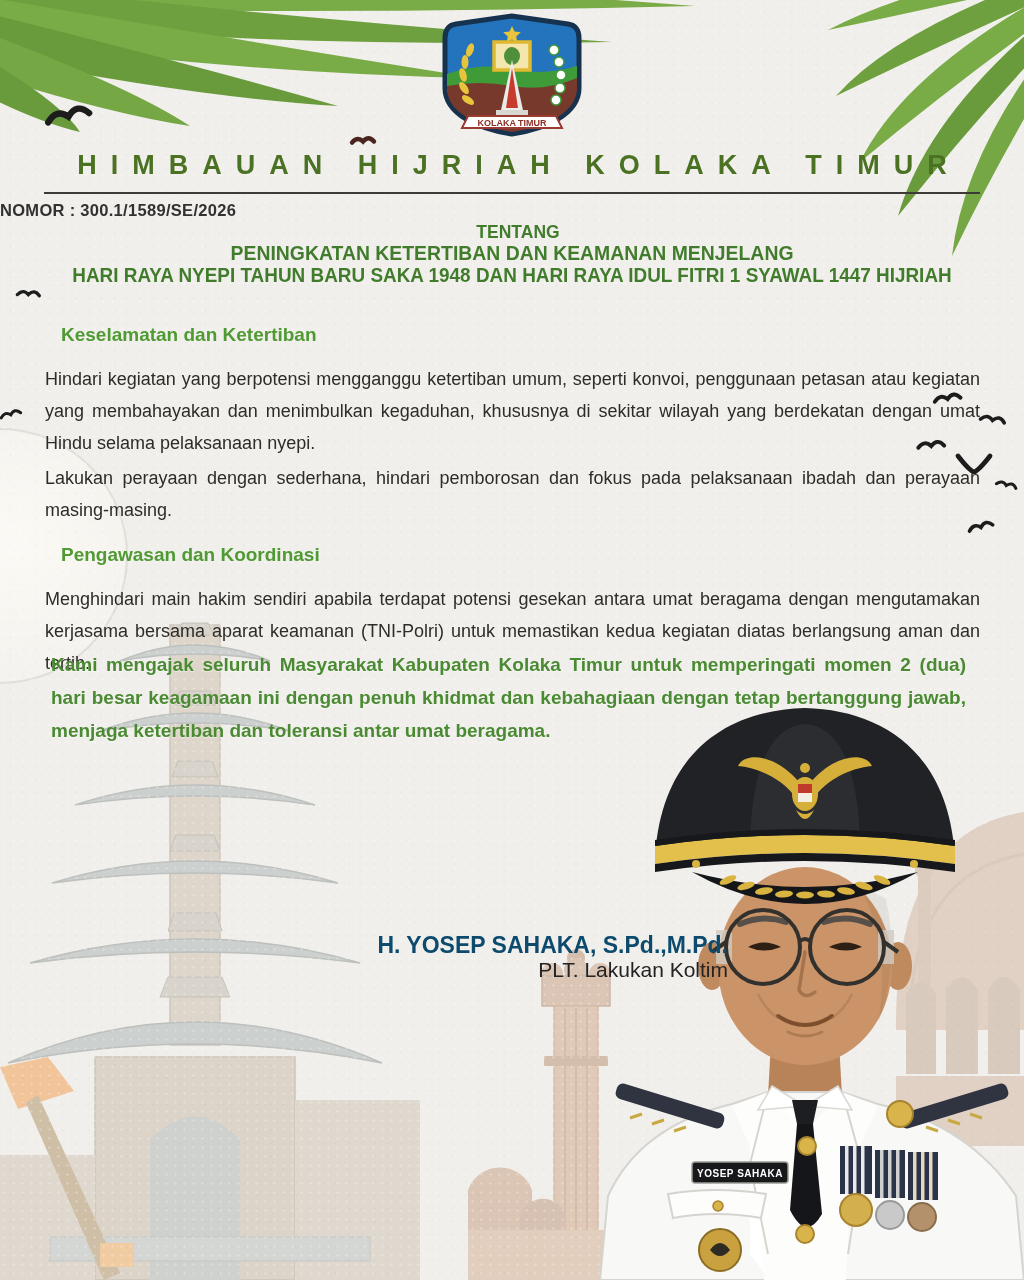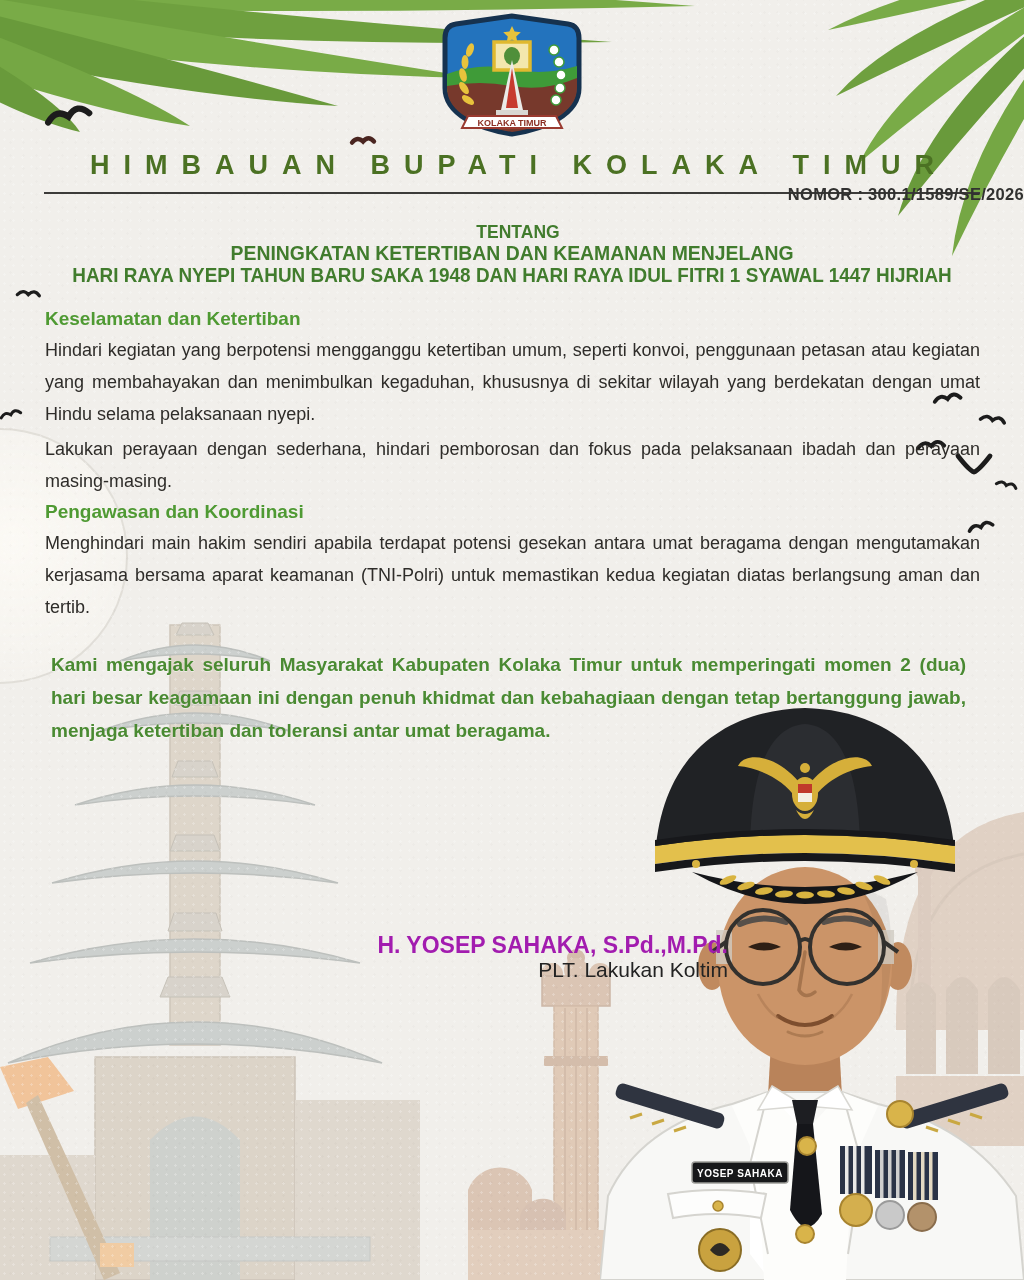--- a/index.html
+++ b/index.html
@@ -18,36 +18,36 @@
   .pagoda{position:absolute;left:0;top:595px;z-index:0;}
   .minaret{position:absolute;left:468px;top:938px;z-index:1;}
   .portrait{position:absolute;left:600px;top:694px;z-index:2;}
   .leaves-tl{position:absolute;left:0;top:0;z-index:3;}
   .leaves-tr{position:absolute;right:0;top:0;z-index:3;}
   .birds{position:absolute;inset:0;z-index:3;pointer-events:none;}
   .logo{position:absolute;left:50%;top:12px;transform:translateX(-50%);z-index:5;}
   .title{position:absolute;top:150px;left:0;right:0;text-align:center;z-index:5;
     font-size:27px;font-weight:bold;letter-spacing:14px;text-indent:14px;color:#4b7123;}
   .title-rule{position:absolute;top:192px;left:44px;right:44px;border-top:2.4px solid #3c3b39;z-index:5;}
-  .nomor{position:absolute;top:185px;left:0;right:0;text-align:right;z-index:5;
+  .nomor{position:absolute;top:201px;left:0;right:0;text-align:left;z-index:5;
     font-size:16.5px;font-weight:600;letter-spacing:.3px;color:#313130;}
   .tentang{position:absolute;top:222px;left:0;right:0;text-align:center;z-index:5;
     font-size:17.5px;font-weight:bold;color:#417c2d;padding-left:12px;}
   .subject1{position:absolute;top:242px;left:0;right:0;text-align:center;z-index:5;
     font-size:20px;font-weight:bold;color:#417c2d;transform:scaleX(.97);}
   .subject2{position:absolute;top:264px;left:0;right:0;text-align:center;z-index:5;
     font-size:19.5px;font-weight:bold;color:#417c2d;transform:scaleX(.97);}
   .content{position:absolute;top:306px;left:45px;right:44px;z-index:5;}
-  .sec-h{font-size:19px;line-height:25px;font-weight:bold;color:#4f9a33;margin:0;}
+  .sec-h{font-size:19px;line-height:25px;font-weight:bold;color:#4f9a33;margin:16px;}
   .sec-p{font-size:18px;line-height:32px;margin:3px 0 2px;text-align:justify;color:#2e2c29;}
   .closing{position:absolute;top:648px;left:51px;right:58px;z-index:5;
     font-size:19px;font-weight:bold;line-height:33px;text-align:justify;color:#4a8a32;
     text-shadow:0 1px 0 rgba(255,255,255,.45);}
   .signature{position:absolute;top:932px;right:296px;text-align:right;z-index:6;}
-  .sig-name{font-size:23px;font-weight:bold;color:#a21caf;line-height:26px;}
+  .sig-name{font-size:23px;font-weight:bold;color:#0c4a6e;line-height:26px;}
   .sig-pos{font-size:21px;color:#232323;line-height:24px;}
 </style>
 </head>
 <body>
 
 <div class="poster">
 
   <div class="moon"></div>
 
   <svg class="pagoda" width="420" height="685" viewBox="0 0 420 685">
@@ -308,21 +308,21 @@
       <circle cx="124" cy="88" r="5"></circle>
       <circle cx="128" cy="76" r="5"></circle>
       <circle cx="129" cy="63" r="5"></circle>
       <circle cx="127" cy="50" r="5"></circle>
       <circle cx="122" cy="38" r="5"></circle>
     </g>
     <path d="M36,104 L124,104 L130,116 L30,116 Z" fill="#ffffff" stroke="#9a3a30" stroke-width="2"></path>
     <text x="80" y="113.5" text-anchor="middle" font-family="Liberation Sans, sans-serif" font-size="9" font-weight="bold" fill="#8c2f24">KOLAKA TIMUR</text>
   </svg>
 
-  <div class="title">HIMBAUAN BUPATI KOLAKA TIMUR</div>
+  <div class="title">HIMBAUAN HIJRIAH KOLAKA TIMUR</div>
   <div class="title-rule"></div>
   <div class="nomor">NOMOR : 300.1/1589/SE/2026</div>
   <div class="tentang">TENTANG</div>
   <div class="subject1">PENINGKATAN KETERTIBAN DAN KEAMANAN MENJELANG</div>
   <div class="subject2">HARI RAYA NYEPI TAHUN BARU SAKA 1948 DAN HARI RAYA IDUL FITRI 1 SYAWAL 1447 HIJRIAH</div>
 
   <div class="content">
     <h3 class="sec-h">Keselamatan dan Ketertiban</h3>
     <p class="sec-p">Hindari kegiatan yang berpotensi mengganggu ketertiban umum, seperti konvoi, penggunaan petasan atau kegiatan yang membahayakan dan menimbulkan kegaduhan, khususnya di sekitar wilayah yang berdekatan dengan umat Hindu selama pelaksanaan nyepi.</p>
     <p class="sec-p">Lakukan perayaan dengan sederhana, hindari pemborosan dan fokus pada pelaksanaan ibadah dan perayaan masing-masing.</p>

